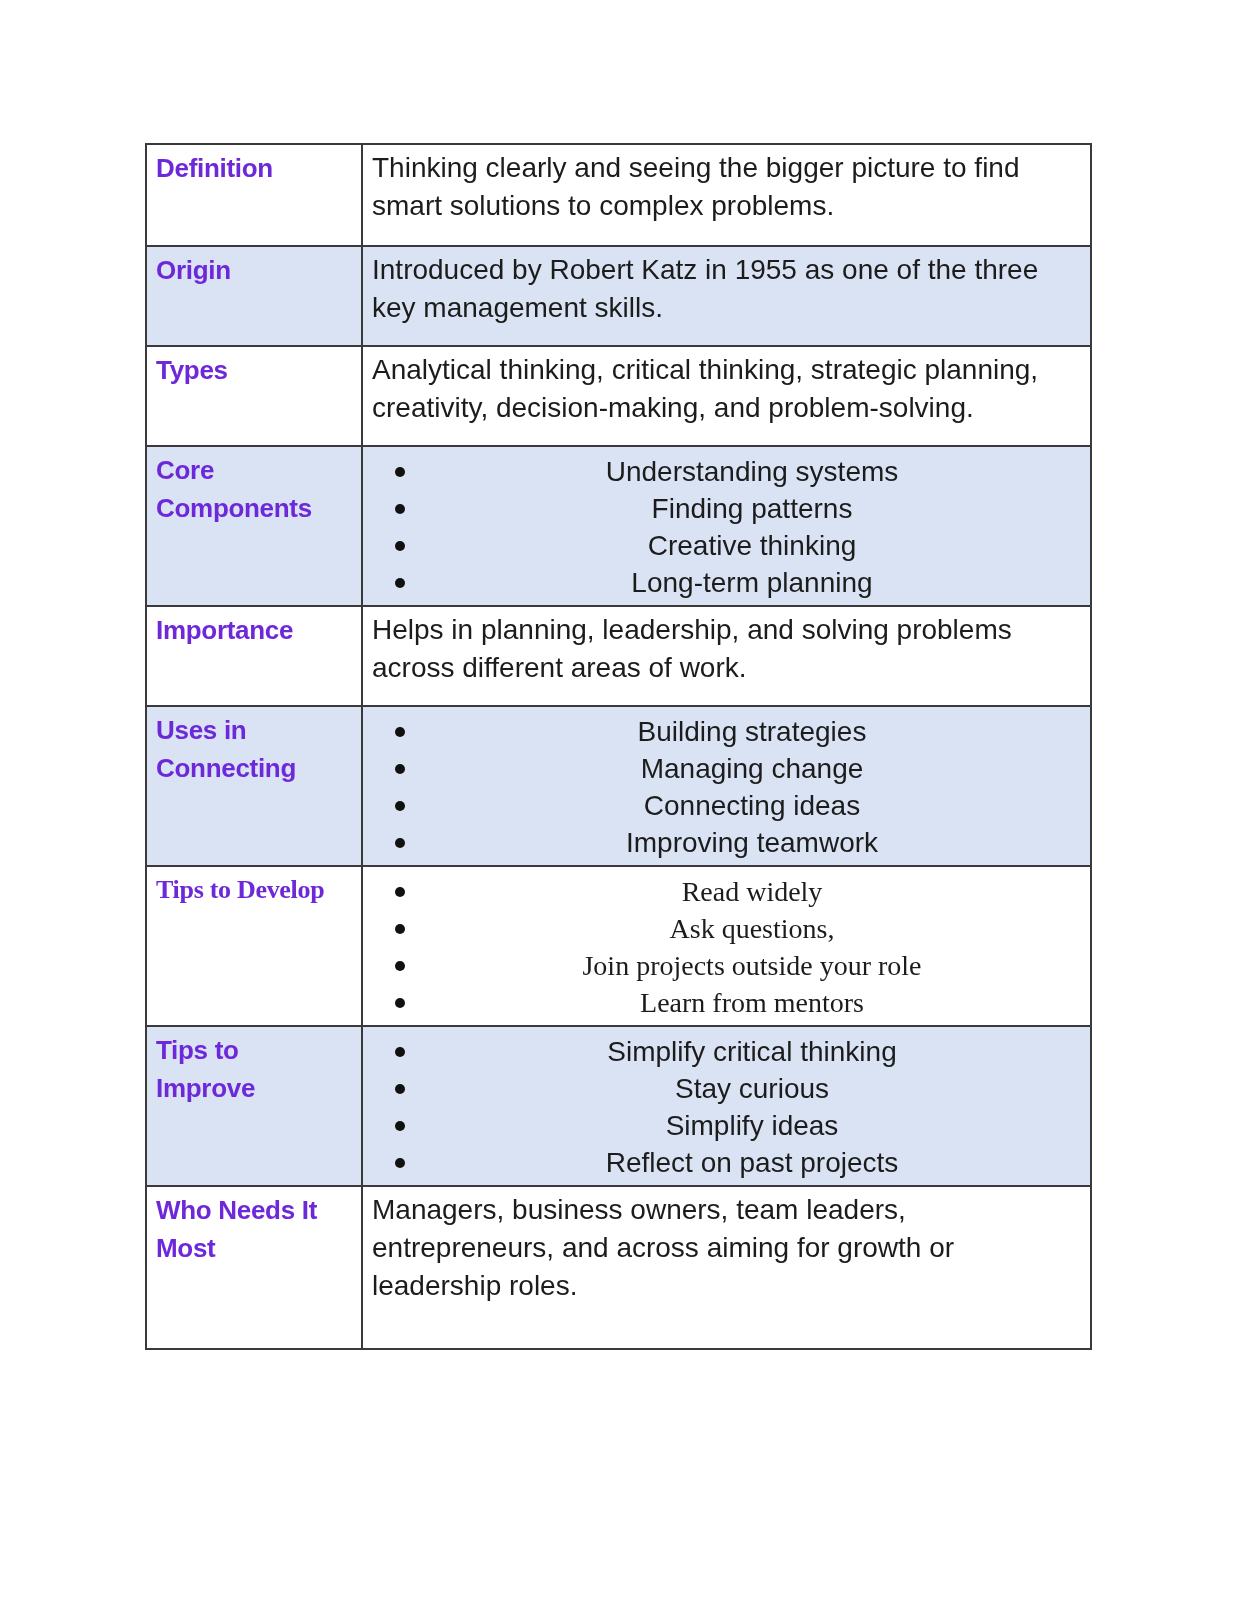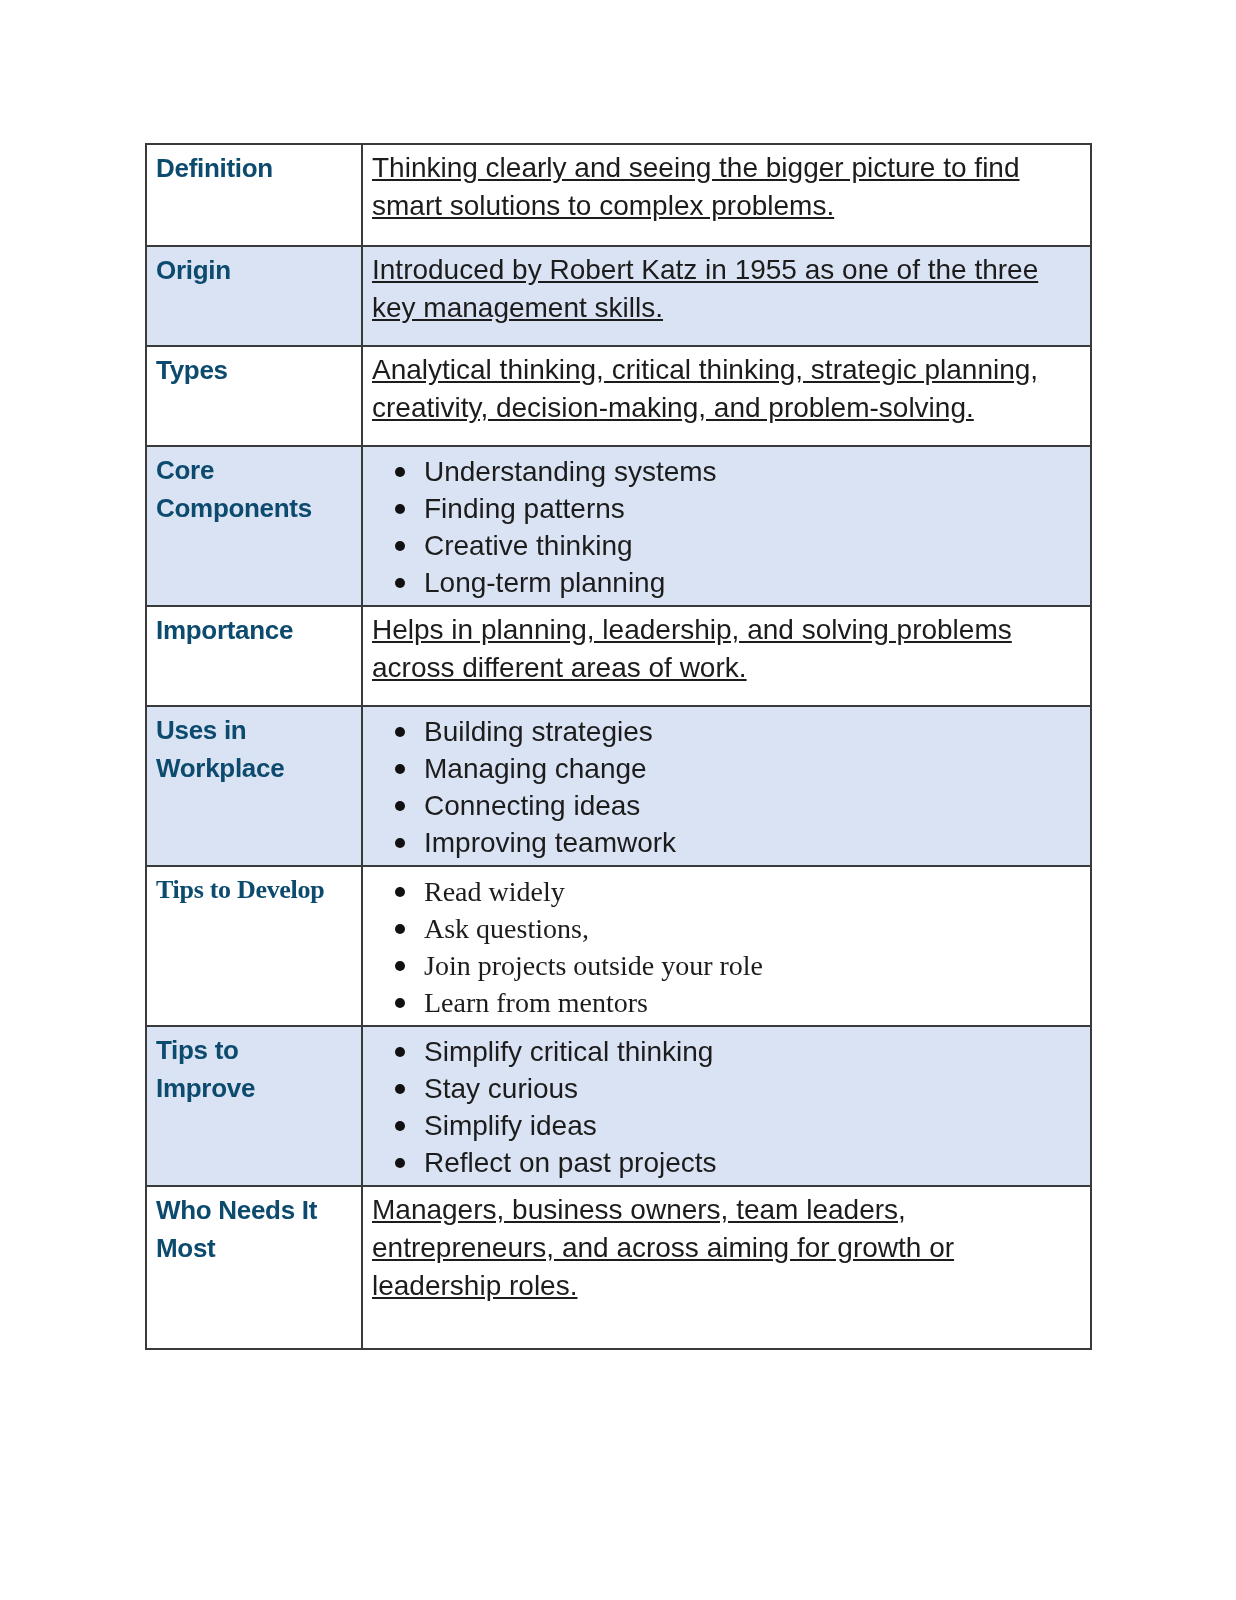--- a/index.html
+++ b/index.html
@@ -30,43 +30,43 @@
   }
   tr.shaded td {
     background: #dae3f3;
     margin-left: 26px;
   }
   td.label-cell {
     font-weight: bold;
     font-size: 26px;
     line-height: 38px;
     letter-spacing: -0.3px;
-    color: #0c4a6e;
+    color: #6d28d9;
     padding: 4px 8px 4px 9px;
     white-space: pre-line;
   }
   td.value-cell {
     font-size: 28px;
     line-height: 38px;
     color: #1c1c1c;
     padding: 4px 10px 4px 9px;
   }
   td.value-cell p {
     margin: 0;
-    text-decoration: underline;
   }
   td.value-cell ul {
     margin: 2px 0 0 0;
     padding: 0;
     list-style: none;
   }
   td.value-cell li {
     position: relative;
     padding-left: 52px;
     line-height: 37px;
+    text-align: center;
   }
   td.value-cell li::before {
     content: "";
     position: absolute;
     left: 23px;
     top: 14px;
     width: 10px;
     height: 10px;
     border-radius: 50%;
     background: #111111;
@@ -123,21 +123,21 @@
         </td>
       </tr>
       <tr class="r4">
         <td class="label-cell">Importance</td>
         <td class="value-cell">
           <p>Helps in planning, leadership, and solving problems across different areas of work.</p>
         </td>
       </tr>
       <tr class="r5 shaded">
         <td class="label-cell">Uses in
-Workplace</td>
+Connecting</td>
         <td class="value-cell">
           <ul>
             <li>Building strategies</li>
             <li>Managing change</li>
             <li>Connecting ideas</li>
             <li>Improving teamwork</li>
           </ul>
         </td>
       </tr>
       <tr class="r6">

